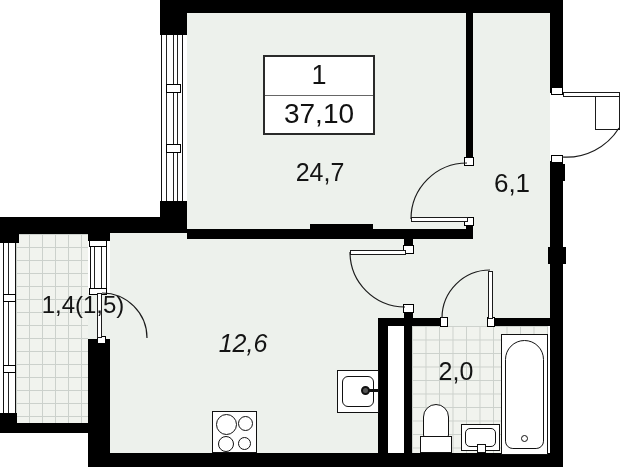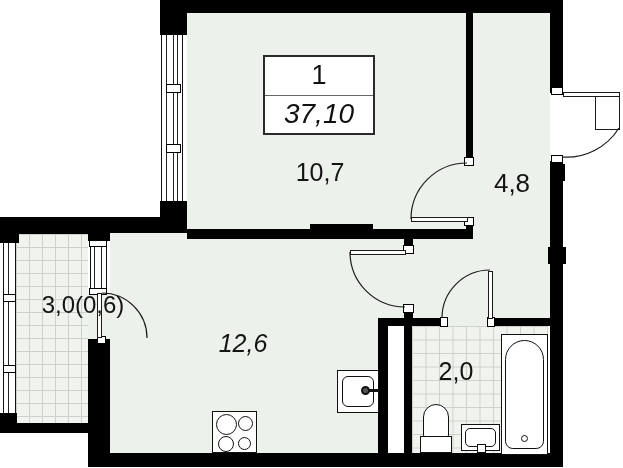--- a/index.html
+++ b/index.html
@@ -15,21 +15,21 @@
   .leaf{position:absolute;background:#fff;border:1px solid #1b1b1b;box-sizing:border-box;}
   .winstrip{position:absolute;background:#fff;border-left:1px solid #111;border-right:1px solid #111;box-sizing:border-box;}
   .winline{position:absolute;background:#222;}
   .fxthin{position:absolute;background:#fff;border:1px solid #111;box-sizing:border-box;}
   .burner{position:absolute;background:#fff;border:1.5px solid #111;border-radius:50%;box-sizing:border-box;}
   .label{position:absolute;color:#141414;font-size:25px;text-align:center;white-space:nowrap;}
   #titlebox{position:absolute;left:263px;top:55px;width:112px;height:80px;background:#fff;
             border:2px solid #2a2a2a;box-sizing:border-box;display:flex;flex-direction:column;}
   #titlebox .cell{flex:1;display:flex;align-items:center;justify-content:center;color:#111;}
   #titlebox .cell.top{border-bottom:1px solid #666;font-size:27px;}
-  #titlebox .cell.bot{font-size:28px;font-style:italic;}
+  #titlebox .cell.bot{font-size:28px;}
   svg.arcs{position:absolute;left:0;top:0;pointer-events:none;}
 </style>
 </head>
 <body>
 
 <div id="plan">
 
   <div class="floor" style="left:187px;top:13px;width:280px;height:217px;"></div>
   <div class="floor" style="left:473px;top:13px;width:77px;height:226px;"></div>
   <div class="floor" style="left:413px;top:239px;width:137px;height:79px;"></div>
@@ -130,19 +130,19 @@
     <path d="M 350 252 A 55 55 0 0 0 405 307" fill="none" stroke="#1b1b1b" stroke-width="1.2"></path>
     <path d="M 442 318 A 48 48 0 0 1 490 270" fill="none" stroke="#1b1b1b" stroke-width="1.2"></path>
     <path d="M 619 128 A 62 62 0 0 1 562 157" fill="none" stroke="#1b1b1b" stroke-width="1.2"></path>
     <path d="M 102 293 A 45 45 0 0 1 147 338" fill="none" stroke="#1b1b1b" stroke-width="1.2"></path>
   </svg>
 
   <div id="titlebox">
     <div class="cell top">1</div>
     <div class="cell bot">37,10</div>
   </div>
-  <div class="label" style="left:260px;top:158px;width:120px;">10,7</div>
-  <div class="label" style="left:480px;top:168px;width:64px;font-size:26px;">4,8</div>
+  <div class="label" style="left:260px;top:158px;width:120px;">24,7</div>
+  <div class="label" style="left:480px;top:168px;width:64px;font-size:26px;">6,1</div>
   <div class="label" style="left:185px;top:329px;width:116px;font-style:italic;">12,6</div>
   <div class="label" style="left:408px;top:357px;width:96px;">2,0</div>
-  <div class="label" style="left:18px;top:291px;width:130px;font-size:24px;">3,0(0,6)</div>
+  <div class="label" style="left:18px;top:291px;width:130px;font-size:24px;">1,4(1,5)</div>
 
 </div>
 
 </body></html>

